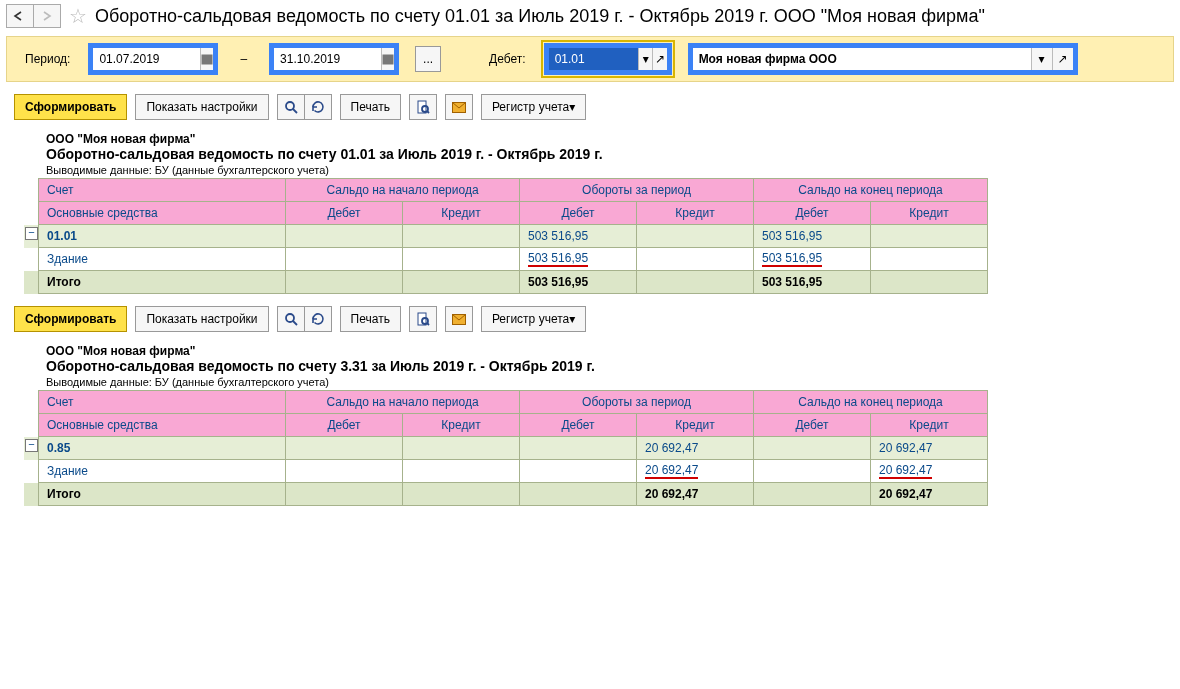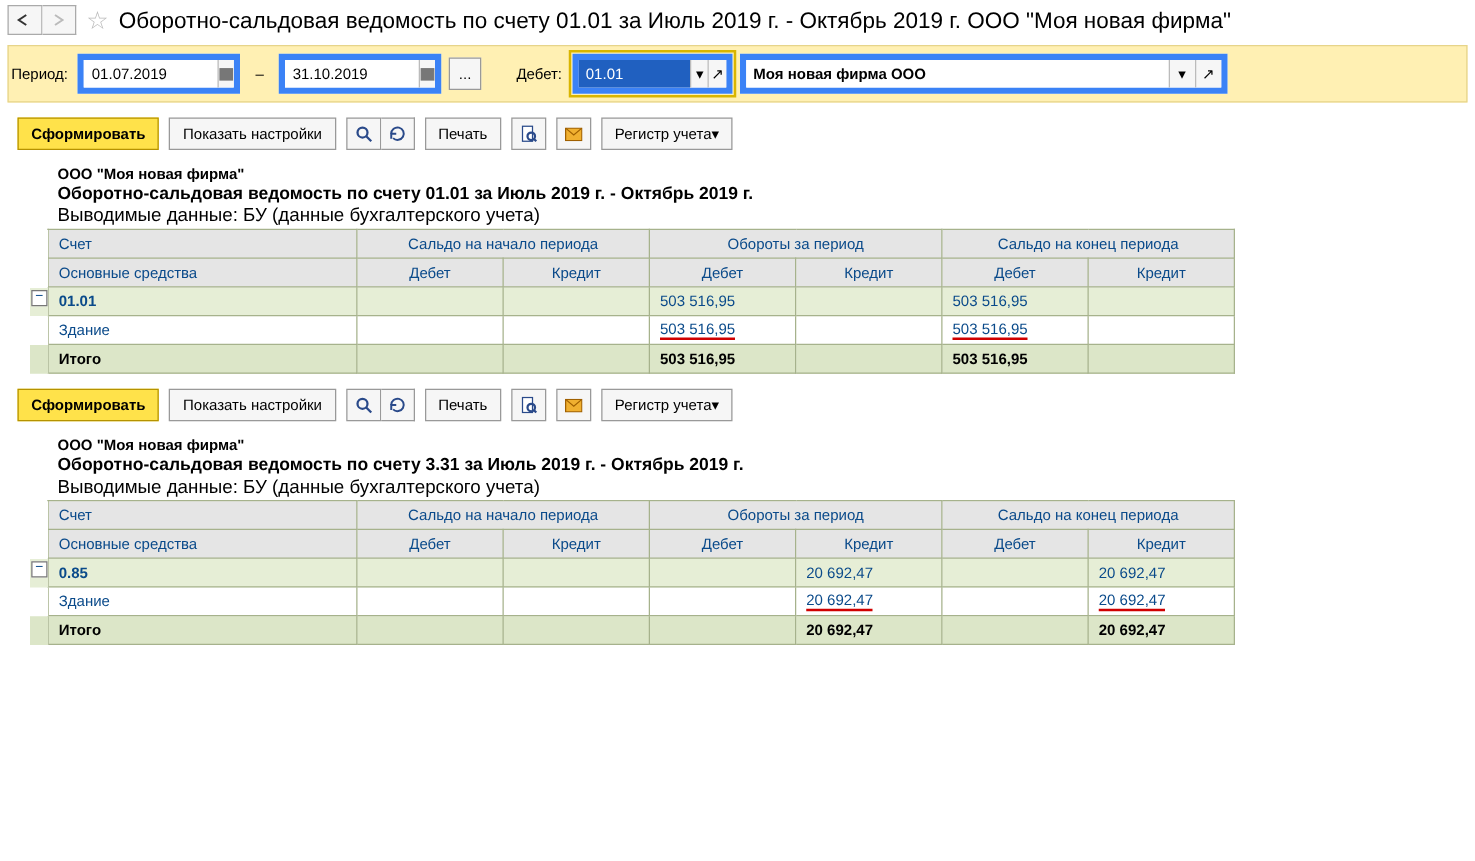--- a/index.html
+++ b/index.html
@@ -2,44 +2,44 @@
 <html><head>
 <meta charset="utf-8">
 <style>
 html,body{margin:0;padding:0;font-family:Arial,sans-serif;font-size:12px;color:#000;background:#fff}
 body{width:1180px}
 .title-bar{display:flex;align-items:center;padding:2px 6px;height:28px}
 .nav-btn{width:26px;height:22px;border:1px solid #aaa;background:#f6f6f6;display:flex;align-items:center;justify-content:center;cursor:default}
 .nav-btn.disabled{color:#aaa}
 .star{margin:0 8px;color:#bbb;font-size:20px}
 .page-title{font-size:18px;font-weight:400}
-.params-bar{background:#fff0b3;border:1px solid #e6d48a;padding:6px 0;display:flex;align-items:center;gap:6px;margin:4px 6px 0 6px}
+.params-bar{background:#fff0b3;border:1px solid #e6d48a;padding:6px 16px;display:flex;align-items:center;gap:16px;margin:4px 6px 0 6px}
 .lbl{padding:0 2px}
 .field{display:flex;align-items:stretch;height:22px;border:5px solid #3b82f6;background:#fff}
 .field input{border:none;outline:none;padding:0 6px;font-family:inherit;font-size:12px;height:100%;min-width:0}
 .icon-btn{width:20px;border-left:1px solid #bbb;background:#f6f6f6;display:flex;align-items:center;justify-content:center;cursor:pointer}
 .dash{padding:0 6px}
 .ellipsis-btn{width:24px;height:24px;border:1px solid #999;background:#f6f6f6;display:flex;align-items:center;justify-content:center}
 .focus-ring{outline:2px solid #d9b500;outline-offset:1px}
 .selected-text{background:#2060c0;color:#fff;padding:0 6px;display:flex;align-items:center;height:100%;width:100%}
 .toolbar{display:flex;align-items:center;gap:8px;padding:6px 8px;margin:6px 6px 0 6px}
 .btn{height:24px;border:1px solid #999;background:#f6f6f6;padding:0 10px;display:flex;align-items:center;cursor:pointer}
 .btn.primary{background:#ffe24a;border-color:#b59200;font-weight:700}
 .btn-group{display:flex}
 .btn-group .btn{border-radius:0}
 .btn-group .btn + .btn{border-left:none}
 .sq{width:26px;justify-content:center;padding:0}
 .drop::after{content:" \25BE"}
 .report{margin:2px 0 0 18px}
 .r-company{font-weight:700;padding:4px 28px 0 28px}
 .r-title{font-weight:700;font-size:14px;padding:0 28px}
-.r-sub{padding:2px 28px;font-size:15px}
+.r-sub{padding:2px 28px;font-size:11px}
 .grid{border-collapse:collapse;margin-left:6px}
 .grid td,.grid th{border:1px solid #a6b28c;padding:3px 8px;font-size:12px;text-align:left;height:16px}
-.grid th{background:#e5e5e5;font-weight:400;text-align:center}
+.grid th{background:#f9a8d4;font-weight:400;text-align:center}
 .grid .acct{font-weight:700}
 .grid .row-label{width:230px}
 .grid .sub1{width:100px}
 .grid .sub2{width:100px}
 .grid .sub3{width:100px}
 .grid .sub4{width:100px}
 .grid .sub5{width:100px}
 .grid .sub6{width:100px}
 .num{text-align:center}
 .blue{color:#0a4a8a}

